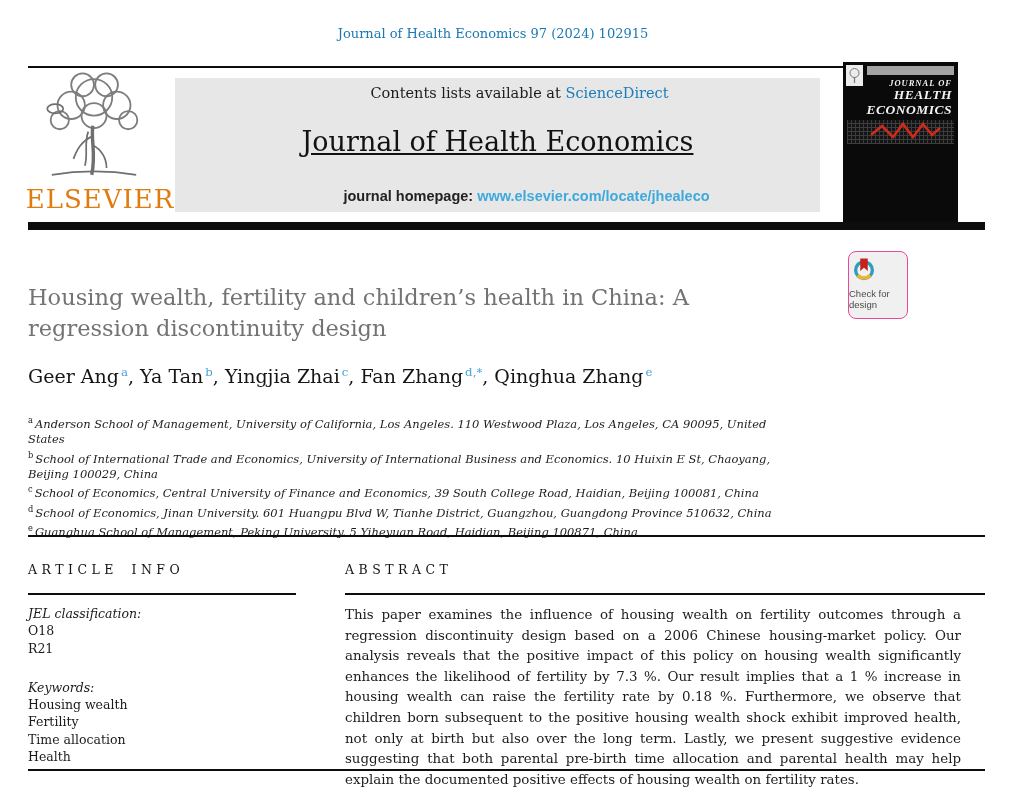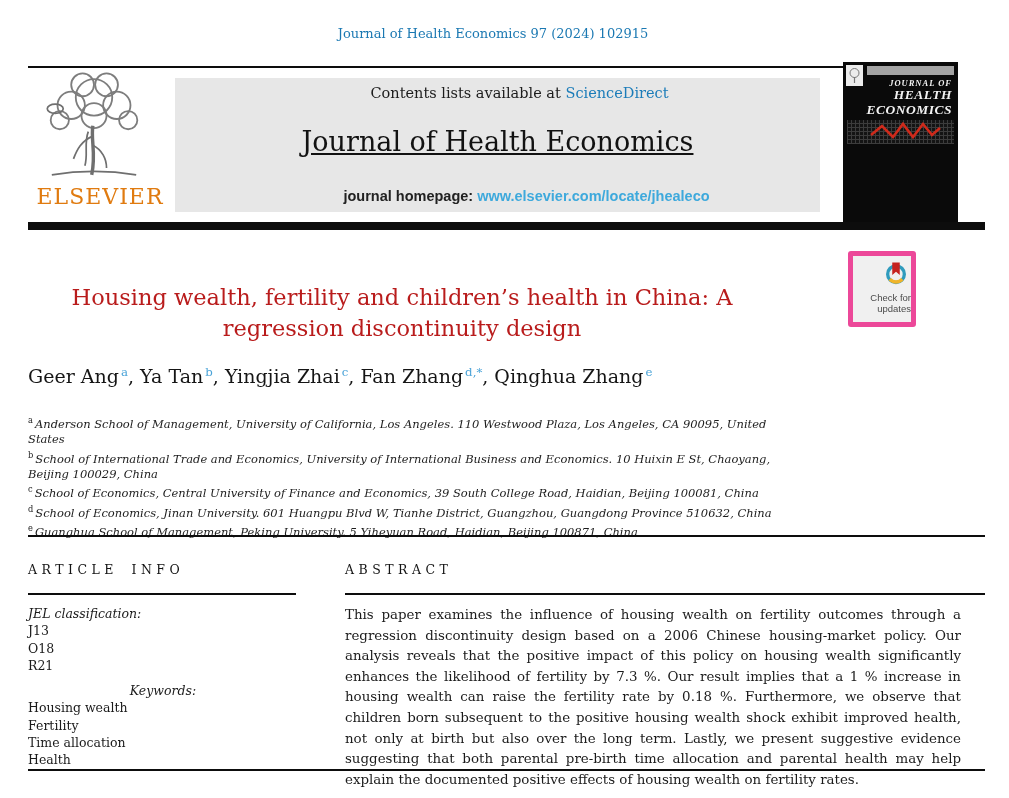--- a/index.html
+++ b/index.html
@@ -14,21 +14,21 @@
   .rule{background:#0d0d0d;}
   .top-rule{left:28px;top:66px;width:816px;height:2px;}
   .thick-rule{left:28px;top:222px;width:957px;height:8px;}
   .mid-rule{left:28px;top:535px;width:957px;height:2px;}
   .info-rule{left:28px;top:593px;width:268px;height:1.5px;}
   .abs-rule{left:345px;top:593px;width:640px;height:1.5px;}
   .bottom-rule{left:28px;top:769px;width:957px;height:2px;}
 
   
   .els-tree{left:30px;top:70px;}
-  .els-word{left:24px;top:184px;width:152px;text-align:center;font-size:22px;color:#e07b10;letter-spacing:1px;}
+  .els-word{left:24px;top:184px;width:152px;text-align:center;font-size:26px;color:#e07b10;letter-spacing:1px;}
 
   
   .graybox{left:175px;top:78px;width:645px;height:134px;background:#e7e7e7;}
   .contents-line{left:175px;top:85px;width:645px;text-align:center;font-size:14.5px;color:#1c1c1c;margin-left:22px;}
   .jtitle{left:175px;top:126px;width:645px;text-align:center;font-size:27px;color:#121212;text-decoration:underline;}
   .homepage-line{left:175px;top:188px;width:703px;text-align:center;font-size:14.5px;
                  font-family:"Liberation Sans", sans-serif;color:#222;font-weight:bold;}
   .link-dark{color:#1b7cb9;text-decoration:none;}
   .link-light{color:#3ea9dc;text-decoration:none;}
 
@@ -39,41 +39,41 @@
   .cover .ctitle{position:absolute;left:20px;top:17px;right:6px;text-align:right;color:#f2f2f2;
                  font-family:"Liberation Serif", serif;font-weight:bold;line-height:1.08;}
   .cover .l1{font-size:8.5px;letter-spacing:1px;}
   .cover .l2,.cover .l3{font-size:13.5px;letter-spacing:0.5px;}
   .cover .band{position:absolute;left:4px;top:58px;width:107px;height:24px;background-color:#141414;
     background-image:repeating-linear-gradient(0deg,#3c3c3c 0 1px,transparent 1px 4px),
                      repeating-linear-gradient(90deg,#3c3c3c 0 1px,transparent 1px 4px);}
   .cover .band svg{position:absolute;left:0;top:0;}
 
   
-  .badge{left:848px;top:251px;width:58px;height:66px;background:#f0f0f0;border:5px solid #ec4899;
-         border-radius:3px;text-align:right;font-family:"Liberation Sans", sans-serif;
+  .badge{left:848px;top:251px;width:58px;height:66px;background:#f0f0f0;border:1px solid #ec4899;
+         border-radius:8px;text-align:left;font-family:"Liberation Sans", sans-serif;
          font-size:9.5px;color:#4a4a4a;line-height:1.15;cursor:pointer;}
   .badge svg{margin-top:4px;}
 
   
-  .title{left:28px;top:282px;width:748px;font-size:22.5px;line-height:31px;color:#b91c1c;text-align:center;}
+  .title{left:28px;top:282px;width:748px;font-size:22.5px;line-height:31px;color:#737373;}
   .authors{left:28px;top:365px;width:900px;font-size:19px;color:#151515;}
   .authors sup{color:#4aa3d8;font-size:0.62em;margin-left:2px;}
   .affils{left:28px;top:413px;width:760px;font-size:11.5px;line-height:15.4px;font-style:italic;color:#1c1c1c;}
   .affils sup{font-style:normal;font-size:0.72em;margin-right:2px;}
 
   
   .sec-head{font-size:12.5px;letter-spacing:4.5px;word-spacing:5px;color:#141414;}
   .info-head{left:28px;top:562px;}
   .abs-head{left:345px;top:562px;}
 
   
   .info-body{left:28px;top:605px;width:270px;font-size:12.5px;line-height:17.3px;color:#1b1b1b;}
   .info-body .ihead{font-style:italic;}
-  .info-body .kw-head{margin-top:8px;text-align:center;}
+  .info-body .kw-head{margin-top:22px;}
 
   
   .abstract-body{left:345px;top:605px;width:616px;font-size:13.4px;line-height:20.6px;
                  text-align:justify;color:#1b1b1b;}
   .abstract-body p{margin:0;}
 </style>
 </head>
 <body>
 
 <div class="page">
@@ -139,21 +139,21 @@
 
   <div class="abs rule thick-rule"></div>
 
   <div class="abs badge">
     <svg width="30" height="30" viewBox="0 0 36 36">
       <circle cx="18" cy="17" r="10" fill="none" stroke="#2f9bbd" stroke-width="4"></circle>
       <path d="M 10.5 23 A 10 10 0 0 0 25.5 23" fill="none" stroke="#f0b429" stroke-width="4"></path>
       <path d="M13.5 3 h9 v15 l-4.5 -3.8 l-4.5 3.8 z" fill="#c5221f"></path>
     </svg>
     <div>Check for</div>
-    <div>updates</div>
+    <div>design</div>
   </div>
 
   <div class="abs title">Housing wealth, fertility and children’s health in China: A regression discontinuity design</div>
 
   <div class="abs authors">
     <span class="author"><span>Geer Ang</span><sup>a</sup><span>, </span></span><span class="author"><span>Ya Tan</span><sup>b</sup><span>, </span></span><span class="author"><span>Yingjia Zhai</span><sup>c</sup><span>, </span></span><span class="author"><span>Fan Zhang</span><sup>d,*</sup><span>, </span></span><span class="author"><span>Qinghua Zhang</span><sup>e</sup></span>
   </div>
 
   <div class="abs affils">
     <div><sup>a</sup><span>Anderson School of Management, University of California, Los Angeles. 110 Westwood Plaza, Los Angeles, CA 90095, United States</span></div>
@@ -166,21 +166,20 @@
   <div class="abs rule mid-rule"></div>
 
   <div class="abs sec-head info-head">ARTICLE INFO</div>
   <div class="abs sec-head abs-head">ABSTRACT</div>
 
   <div class="abs rule info-rule"></div>
   <div class="abs rule abs-rule"></div>
 
   <div class="abs info-body">
     <div class="ihead">JEL classification:</div>
-    <div>J13</div>
     <div>O18</div>
     <div>R21</div>
     <div class="ihead kw-head">Keywords:</div>
     <div>Housing wealth</div>
     <div>Fertility</div>
     <div>Time allocation</div>
     <div>Health</div>
   </div>
 
   <div class="abs abstract-body">

